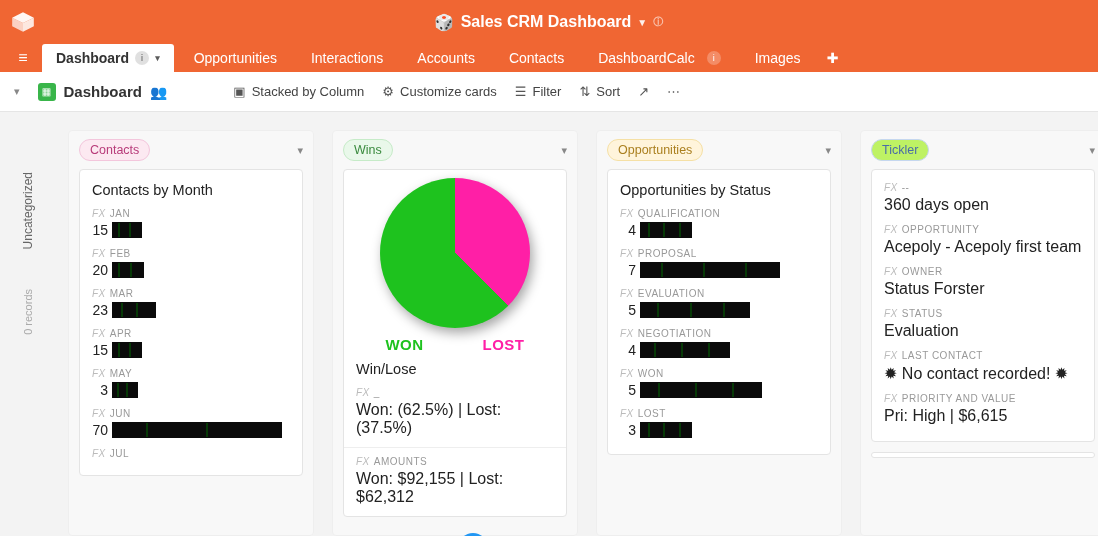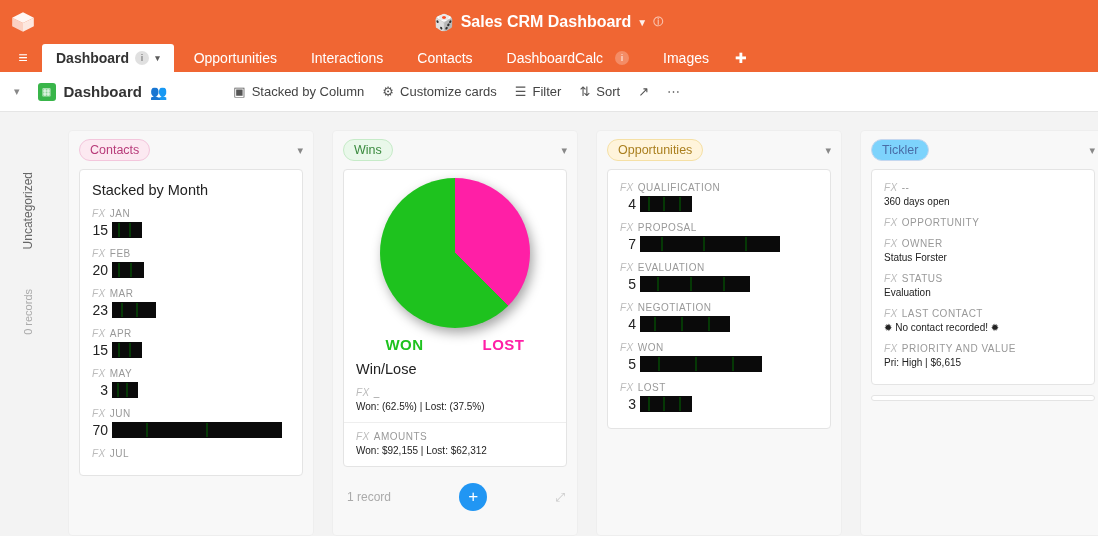--- a/index.html
+++ b/index.html
@@ -33,33 +33,33 @@
   .side-label { writing-mode: vertical-rl; transform: rotate(180deg); font-size: 12px; color: #666; }
   .side-label.small { font-size: 11px; color: #aaa; }
 
   .board { flex: 1; overflow-x: auto; display: flex; gap: 18px; padding: 18px 18px 0 12px; }
   .column { width: 246px; flex-shrink: 0; background: #f8f8f8; border-radius: 4px; border: 1px solid #eee; display: flex; flex-direction: column; }
   .col-head { display: flex; align-items: center; justify-content: space-between; padding: 8px 10px; }
   .col-tag { font-size: 12.5px; padding: 3px 10px; border-radius: 11px; border: 1px solid; }
   .tag-pink { background: #fce9f1; border-color: #f3c6dc; color: #b83c7a; }
   .tag-green { background: #e9f8ea; border-color: #c6ebc8; color: #3a8a3e; }
   .tag-yellow { background: #fff4db; border-color: #f5e0a5; color: #aa7f1f; }
-  .tag-blue { background: #7dd3fc; border-color: #c5d7ef; color: #4a6da7; }
+  .tag-blue { background: #bef264; border-color: #c5d7ef; color: #4a6da7; }
   .col-caret { color: #888; font-size: 11px; cursor: pointer; }
 
   .card { background: #fff; border: 1px solid #e4e4e4; border-radius: 4px; margin: 0 10px 10px 10px; padding: 12px 12px 6px 12px; }
   .card-title { font-size: 14.5px; font-weight: 400; margin-bottom: 10px; color: #222; }
   .sect { margin-bottom: 10px; }
   .sect-head { font-size: 10px; color: #999; text-transform: uppercase; letter-spacing: .5px; margin-bottom: 3px; display: flex; align-items: center; gap: 4px; }
   .fx { font-style: italic; font-size: 10px; color: #bbb; }
   .stat-row { display: flex; align-items: center; gap: 4px; }
   .stat-num { font-size: 14px; color: #222; min-width: 16px; text-align: right; }
   .barchip { height: 16px; background: #0a0a0a; flex: none; position: relative; }
   .barchip .slit { position: absolute; top: 1px; bottom: 1px; width: 2px; background: #006600; opacity: .5; }
-  .plain-val { font-size: 10px; color: #222; }
+  .plain-val { font-size: 16px; color: #222; }
 
   .pie-wrap { display:flex; justify-content:center; padding: 4px 0 4px 0; }
   .pie { width: 150px; height: 150px; border-radius: 50%; filter: drop-shadow(3px 5px 6px rgba(0,0,0,.35)); }
   .pie-legend { display:flex; justify-content: space-around; margin: 4px 0 8px 0; font-family: "Arial Black", Arial; font-weight: 900; text-transform: uppercase; letter-spacing: .5px; }
   .won-lbl { color: #1ec21e; font-size: 15px; }
   .lost-lbl { color: #ff1fa6; font-size: 15px; }
   .col-footer { display:flex; align-items:center; justify-content:space-between; padding: 6px 12px 6px 14px; font-size:12px; color:#aaa;}
   .fab { width:28px; height:28px; border-radius:50%; background:#2196f3; color:#fff; display:flex; align-items:center; justify-content:center; font-size:17px; margin: 0 auto;}
   .expand-icon { color:#c7c7c7; font-size:12px;}
   .divider { border-top:1px solid #eee; margin: 8px -12px; }
@@ -92,20 +92,23 @@
     <span class="tab-info">i</span>
     <span class="tab-caret">▾</span>
   </div>
   <div class="tab">
       <span>Opportunities</span>
     </div>
   <div class="tab">
       <span>Interactions</span>
     </div>
   <div class="tab">
+      <span>Accounts</span>
+    </div>
+  <div class="tab">
       <span>Contacts</span>
     </div>
   <div class="tab">
       <span>DashboardCalc</span>
       <span class="tab-info" style="margin-left:6px;background:rgba(255,255,255,.25);color:#fff">i</span>
     </div>
   <div class="tab">
       <span>Images</span>
     </div>
   <div class="tab-plus">✚</div>
@@ -150,21 +153,21 @@
   </div>
 
   <div class="board">
 
     <div class="column">
       <div class="col-head">
         <span class="col-tag tag-pink">Contacts</span>
         <span class="col-caret">▾</span>
       </div>
       <div class="card">
-        <div class="card-title">Stacked by Month</div>
+        <div class="card-title">Contacts by Month</div>
         <div id="contacts-sects">
             <div class="sect">
               <div class="sect-head">
                 <span class="fx">fx</span>
                 <span>JAN</span>
               </div>
               <div class="stat-row">
                 <span class="stat-num">15</span>
                 <span class="barchip" style="width:30px">
                   <span class="slit" style="left:20%"></span>
@@ -283,20 +286,21 @@
         <span class="expand-icon">⤢</span>
       </div>
     </div>
 
     <div class="column">
       <div class="col-head">
         <span class="col-tag tag-yellow">Opportunities</span>
         <span class="col-caret">▾</span>
       </div>
       <div class="card">
+        <div class="card-title">Opportunities by Status</div>
         <div id="opps-sects">
             <div class="sect">
               <div class="sect-head">
                 <span class="fx">fx</span>
                 <span>QUALIFICATION</span>
               </div>
               <div class="stat-row">
                 <span class="stat-num">4</span>
                 <span class="barchip" style="width:52px">
                   <span class="slit" style="left:15%"></span>
@@ -391,20 +395,21 @@
                 <span class="fx">fx</span>
                 <span>--</span>
               </div>
               <div class="plain-val">360 days open</div>
             </div>
             <div class="sect">
               <div class="sect-head">
                 <span class="fx">fx</span>
                 <span>OPPORTUNITY</span>
               </div>
+              <div class="plain-val">Acepoly - Acepoly first team</div>
             </div>
             <div class="sect">
               <div class="sect-head">
                 <span class="fx">fx</span>
                 <span>OWNER</span>
               </div>
               <div class="plain-val">Status Forster</div>
             </div>
             <div class="sect">
               <div class="sect-head">

